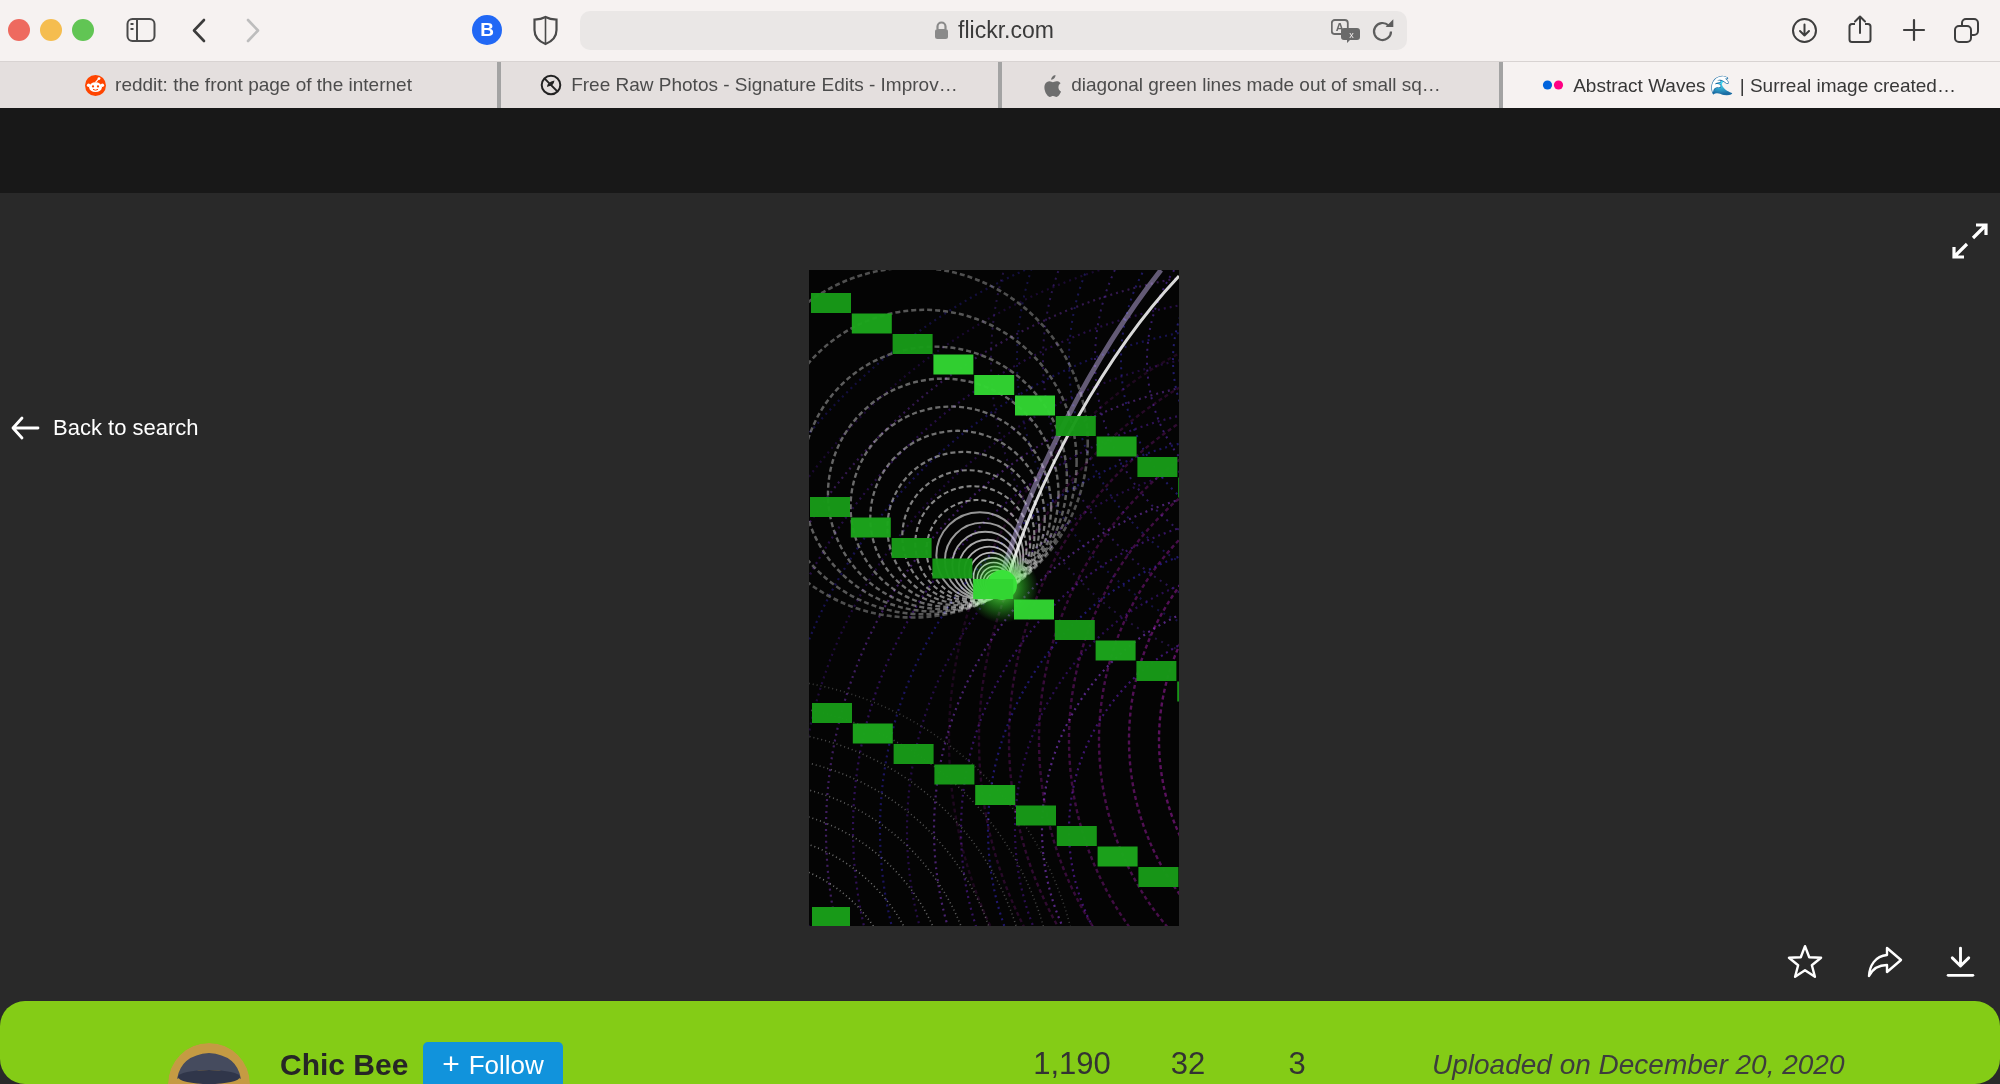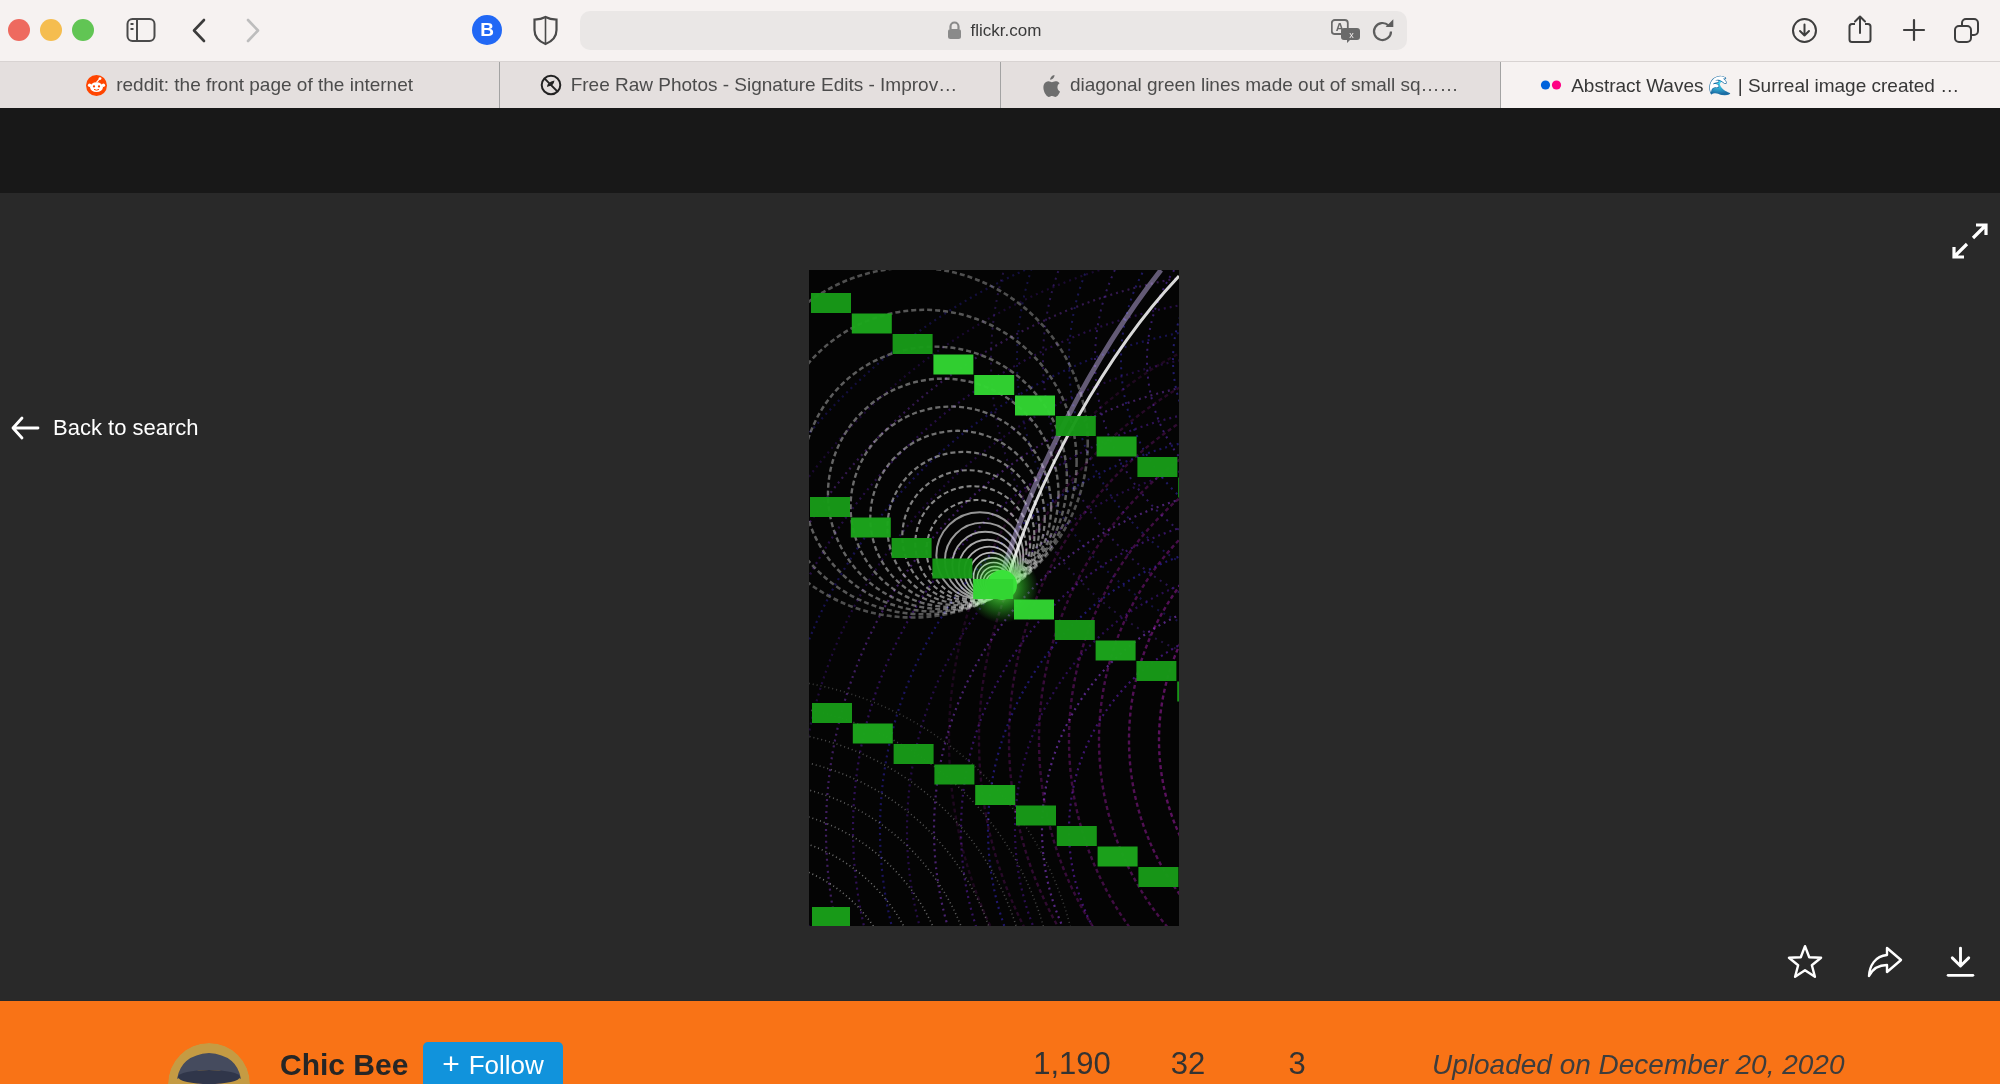--- a/index.html
+++ b/index.html
@@ -4,26 +4,26 @@
 <style>
   html,body{margin:0;padding:0;}
   body{width:2000px;height:1084px;overflow:hidden;font-family:"Liberation Sans","DejaVu Sans",sans-serif;background:#292929;}
   .screen{position:relative;width:2000px;height:1084px;}
 
   
   .toolbar{position:absolute;left:0;top:0;width:2000px;height:61px;background:#f6f2f1;border-bottom:1px solid #d8d3d2;}
   .light{position:absolute;top:19px;width:22px;height:22px;border-radius:50%;}
   .sic{position:absolute;color:#4a4a4a;}
   .urlbar{position:absolute;left:580px;top:11px;width:827px;height:39px;background:#eae7e6;border-radius:10px;display:flex;align-items:center;justify-content:center;}
-  .urltext{font-size:17px;color:#3a3a3a;margin-left:8px;}
+  .urltext{font-size:23px;color:#3a3a3a;margin-left:8px;}
   .ext-b{position:absolute;left:472px;top:15px;width:30px;height:30px;border-radius:50%;background:#2168f5;color:#fff;font-weight:bold;font-size:19px;display:flex;align-items:center;justify-content:center;}
 
   
   .tabbar{position:absolute;left:0;top:62px;width:2000px;height:46px;background:#e4dfde;display:flex;}
-  .tab{flex:1 1 0;display:flex;align-items:center;justify-content:center;gap:9px;border-right:1px solid #a3a3a3;background:#e4dfde;overflow:hidden;}
+  .tab{flex:1 1 0;display:flex;align-items:center;justify-content:center;gap:9px;border-right:4px solid #a3a3a3;background:#e4dfde;overflow:hidden;}
   .tab:last-child{border-right:none;}
   .tab.active{background:#f6f2f1;}
   .tab-label{font-size:19px;color:#4c4c4c;white-space:nowrap;overflow:hidden;text-overflow:ellipsis;max-width:78%;}
   .tab.active .tab-label{color:#373737;}
 
   
   .fheader{position:absolute;left:0;top:108px;width:2000px;height:85px;background:#181818;}
   .flogo{position:absolute;left:165px;top:125px;display:flex;align-items:center;}
   .dot{width:18px;height:18px;border-radius:50%;}
   .flogo-text{color:#fff;font-size:47px;font-weight:bold;letter-spacing:-2px;margin-left:10px;line-height:50px;}
@@ -32,21 +32,21 @@
   .fsearch input{border:none;background:transparent;outline:none;font-size:22px;color:#3a3a3a;width:270px;font-family:inherit;}
   .fsearch input::placeholder{color:#6e6e6e;}
 
   
   .stage{position:absolute;left:0;top:193px;width:2000px;height:808px;background:#292929;}
   .backlink{position:absolute;left:10px;top:222px;display:flex;align-items:center;gap:13px;color:#fff;font-size:22px;justify-content:space-between;}
   .photo{position:absolute;left:809px;top:77px;width:370px;height:656px;overflow:hidden;background:#000;}
   .actions{position:absolute;}
 
   
-  .engage{position:absolute;left:0;top:1001px;width:2000px;height:83px;background:#f97316;overflow:hidden;}
+  .engage{position:absolute;left:0;top:1001px;width:2000px;height:83px;background:#84cc16;overflow:hidden;border-radius:25px;}
   .avatar-big{position:absolute;left:168px;top:42px;width:82px;height:82px;border-radius:50%;overflow:hidden;}
   .owner-name{position:absolute;left:280px;top:47px;font-size:30px;font-weight:bold;color:#262626;line-height:34px;}
   .follow-btn{position:absolute;left:423px;top:41px;width:140px;height:52px;background:#1193dc;border-radius:5px;color:#fff;display:flex;align-items:flex-start;justify-content:center;gap:9px;font-size:26px;padding-top:0;}
   .follow-btn .plus{font-size:30px;font-weight:400;line-height:44px;}
   .follow-btn .flabel{line-height:46px;}
   .stat{position:absolute;top:46px;font-size:31px;color:#333;transform:translateX(-50%);line-height:33px;}
   .uploaded{position:absolute;left:1432px;top:47px;font-size:28px;color:#3d3d3d;line-height:33px;font-style:italic;}
 </style>
 </head>
 <body>

